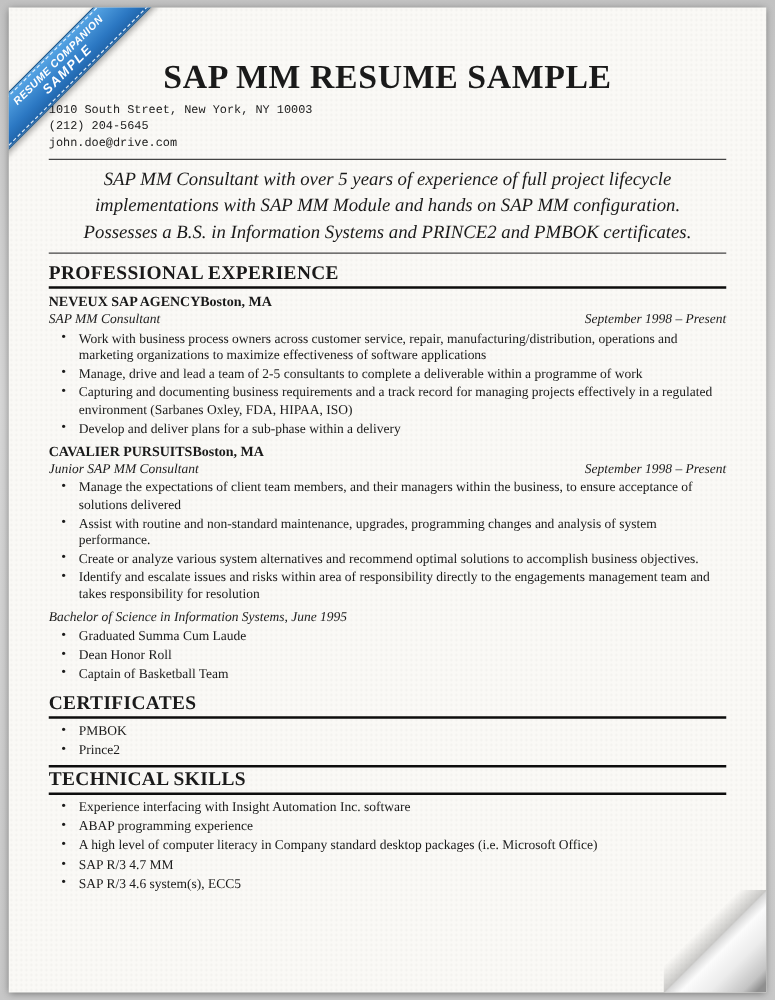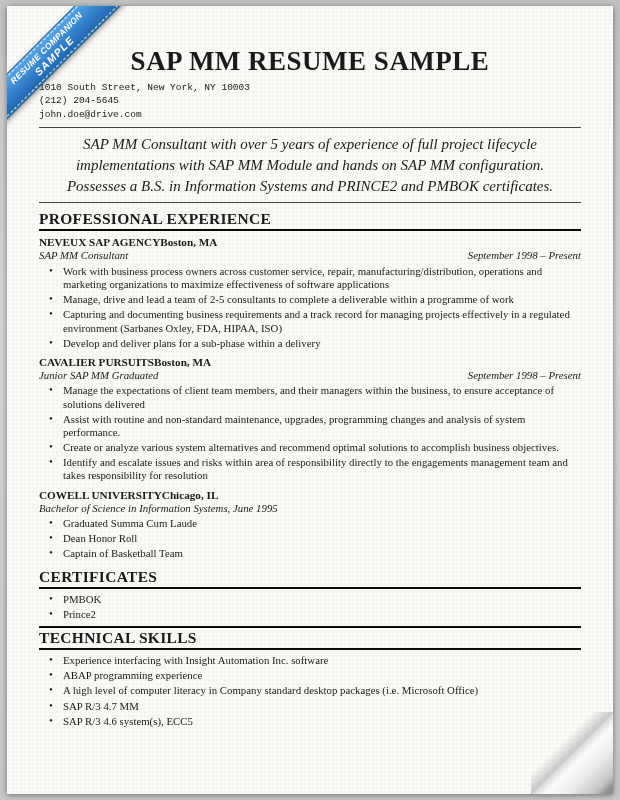--- a/index.html
+++ b/index.html
@@ -110,34 +110,30 @@
       <li>Manage, drive and lead a team of 2-5 consultants to complete a deliverable within a programme of work</li>
       <li>Capturing and documenting business requirements and a track record for managing projects effectively in a regulated environment (Sarbanes Oxley, FDA, HIPAA, ISO)</li>
       <li>Develop and deliver plans for a sub-phase within a delivery</li>
     </ul>
 
     <div class="job-row">
       <span>CAVALIER PURSUITS</span>
       <span>Boston, MA</span>
     </div>
     <div class="job-sub">
-      <span>Junior SAP MM Graduated</span>
+      <span>Junior SAP MM Consultant</span>
       <span>September 1998 – Present</span>
     </div>
     <ul class="bullets">
       <li>Manage the expectations of client team members, and their managers within the business, to ensure acceptance of solutions delivered</li>
       <li>Assist with routine and non-standard maintenance, upgrades, programming changes and analysis of system performance.</li>
       <li>Create or analyze various system alternatives and recommend optimal solutions to accomplish business objectives.</li>
       <li>Identify and escalate issues and risks within area of responsibility directly to the engagements management team and takes responsibility for resolution</li>
     </ul>
 
-    <div class="job-row">
-      <span>COWELL UNIVERSITY</span>
-      <span>Chicago, IL</span>
-    </div>
     <div class="job-sub">
       <span>Bachelor of Science in Information Systems, June 1995</span>
     </div>
     <ul class="bullets">
       <li>Graduated Summa Cum Laude</li>
       <li>Dean Honor Roll</li>
       <li>Captain of Basketball Team</li>
     </ul>
 
     <div class="section-heading">CERTIFICATES</div>

